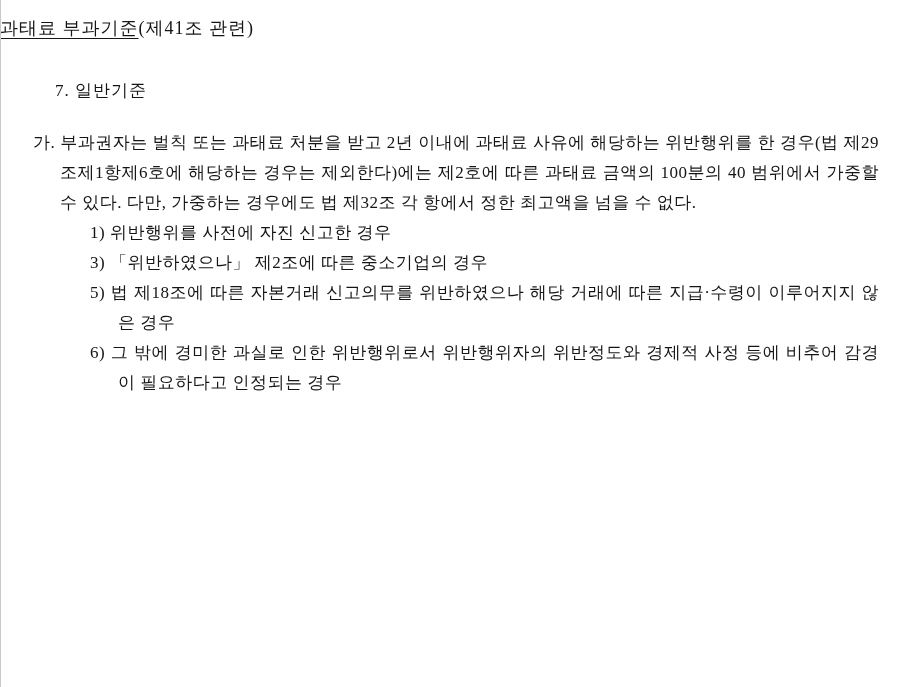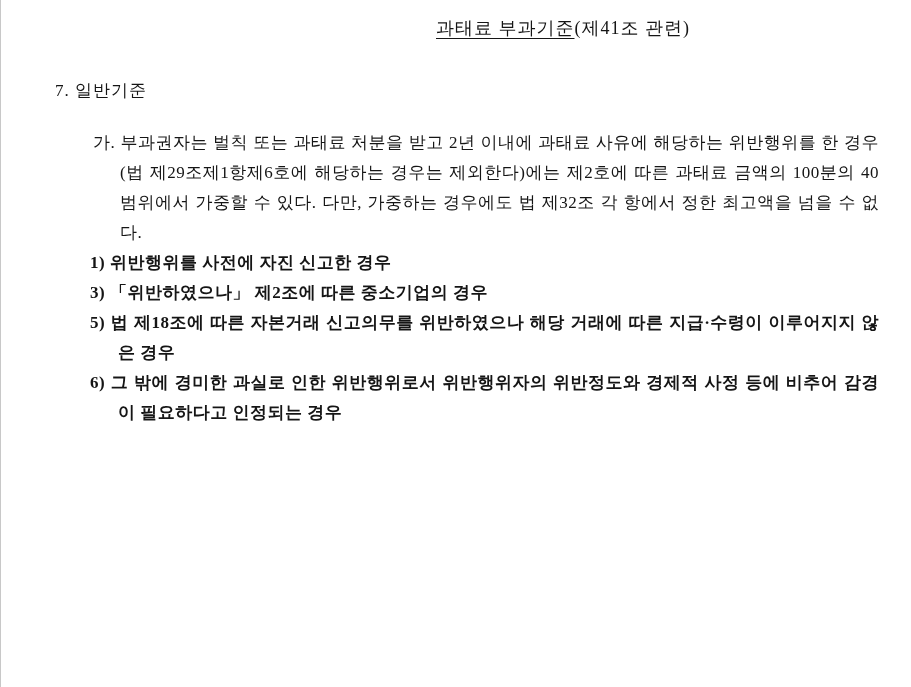--- a/index.html
+++ b/index.html
@@ -23,53 +23,52 @@
     position: absolute;
     left: 0;
     top: 0;
     width: 1px;
     height: 100%;
     background: #c8c8c8;
   }
   .title-wrap {
     padding-top: 13px;
     width: 690px;            
-    text-align: right;
+    text-align: left;
     line-height: 30px;
     font-size: 18px;
     letter-spacing: 1px;
   }
   .title-underline {
     text-decoration: underline;
     text-underline-offset: 4px;
   }
   .section-heading {
     margin: 33px 0 0 55px;
     line-height: 30px;
     letter-spacing: 1px;
   }
   .body-block {
     margin-top: 22px;
   }
   .clause {
     margin: 0 32px 0 0;
-    padding-left: 120px;      
+    padding-left: 60px;      
     text-indent: -27px;      
     text-align: justify;
     line-height: 30px;
     letter-spacing: 0.5px;
   }
   .subclause {
     margin: 0 32px 0 0;
     padding-left: 118px;     
     text-indent: -28px;      
     text-align: justify;
     line-height: 30px;
     letter-spacing: 0.5px;
-    font-weight: bold;
   }
   .clause-label, .subclause-label {
     white-space: nowrap;
   }
 </style>
 </head>
 <body>
 
 <div class="page">
 

